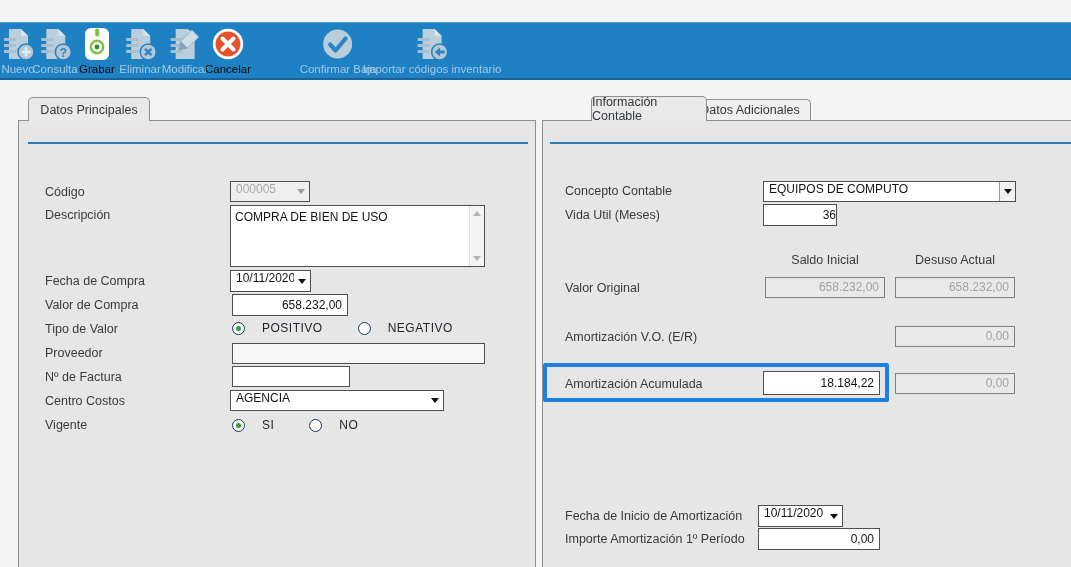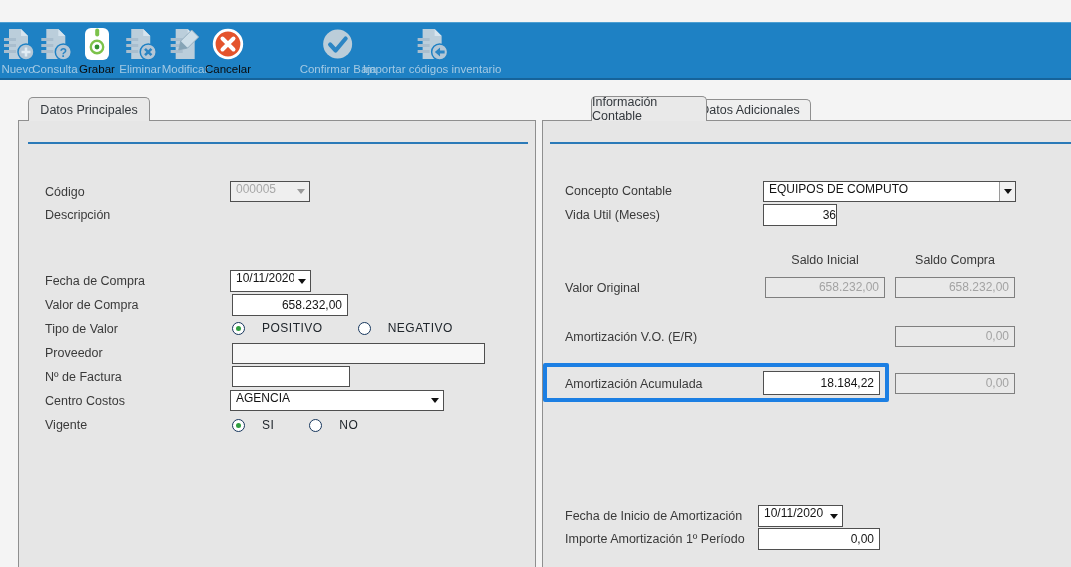--- a/index.html
+++ b/index.html
@@ -203,20 +203,27 @@
 
   <div class="flabel" style="left:45px; top:185px;">Código</div>
   <div class="combo dis" style="left:230px; top:181px; width:80px; height:21px;">
     <span class="ctext">000005</span>
     <span class="cbtn">
         <span class="arrow-down"></span>
       </span>
   </div>
 
   <div class="flabel" style="left:45px; top:208px;">Descripción</div>
+  <div class="ta-wrap" style="left:230px; top:205px; width:255px; height:62px;">
+    <textarea spellcheck="false" style="">COMPRA DE BIEN DE USO</textarea>
+    <div class="ta-scroll">
+      <span class="chev-up"></span>
+      <span class="chev-down"></span>
+    </div>
+  </div>
 
   <div class="flabel" style="left:45px; top:274px;">Fecha de Compra</div>
   <div class="combo" style="left:230px; top:270px; width:81px; height:22px;">
     <span class="ctext">10/11/2020</span>
     <span class="cbtn">
         <span class="arrow-down"></span>
       </span>
   </div>
 
   <div class="flabel" style="left:45px; top:298px;">Valor de Compra</div>
@@ -266,21 +273,21 @@
     <span class="ctext">EQUIPOS DE COMPUTO</span>
     <span class="cbtn boxed">
         <span class="arrow-down"></span>
       </span>
   </div>
 
   <div class="flabel" style="left:565px; top:208px;">Vida Util (Meses)</div>
   <input class="tinput num" style="left: 763px; top: 204px; width: 74px; height: 22px; padding-right: 0;" value="36">
 
   <div class="colhead" style="left:765px; top:253px; width:120px;">Saldo Inicial</div>
-  <div class="colhead" style="left:895px; top:253px; width:120px;">Saldo Compra</div>
+  <div class="colhead" style="left:895px; top:253px; width:120px;">Desuso Actual</div>
 
   <div class="flabel" style="left:565px; top:281px;">Valor Original</div>
   <div class="tinput num dis" style="left:765px; top:277px; width:120px; height:21px; line-height:19px;">658.232,00</div>
   <div class="tinput num dis" style="left:895px; top:277px; width:120px; height:21px; line-height:19px;">658.232,00</div>
 
   <div class="flabel" style="left:565px; top:330px;">Amortización V.O. (E/R)</div>
   <div class="tinput num dis" style="left:895px; top:326px; width:120px; height:21px; line-height:19px;">0,00</div>
 
   <div class="hl-box" style="left:543px; top:363px; width:346px; height:39px;"></div>
   <div class="flabel" style="left:565px; top:377px;">Amortización Acumulada</div>

